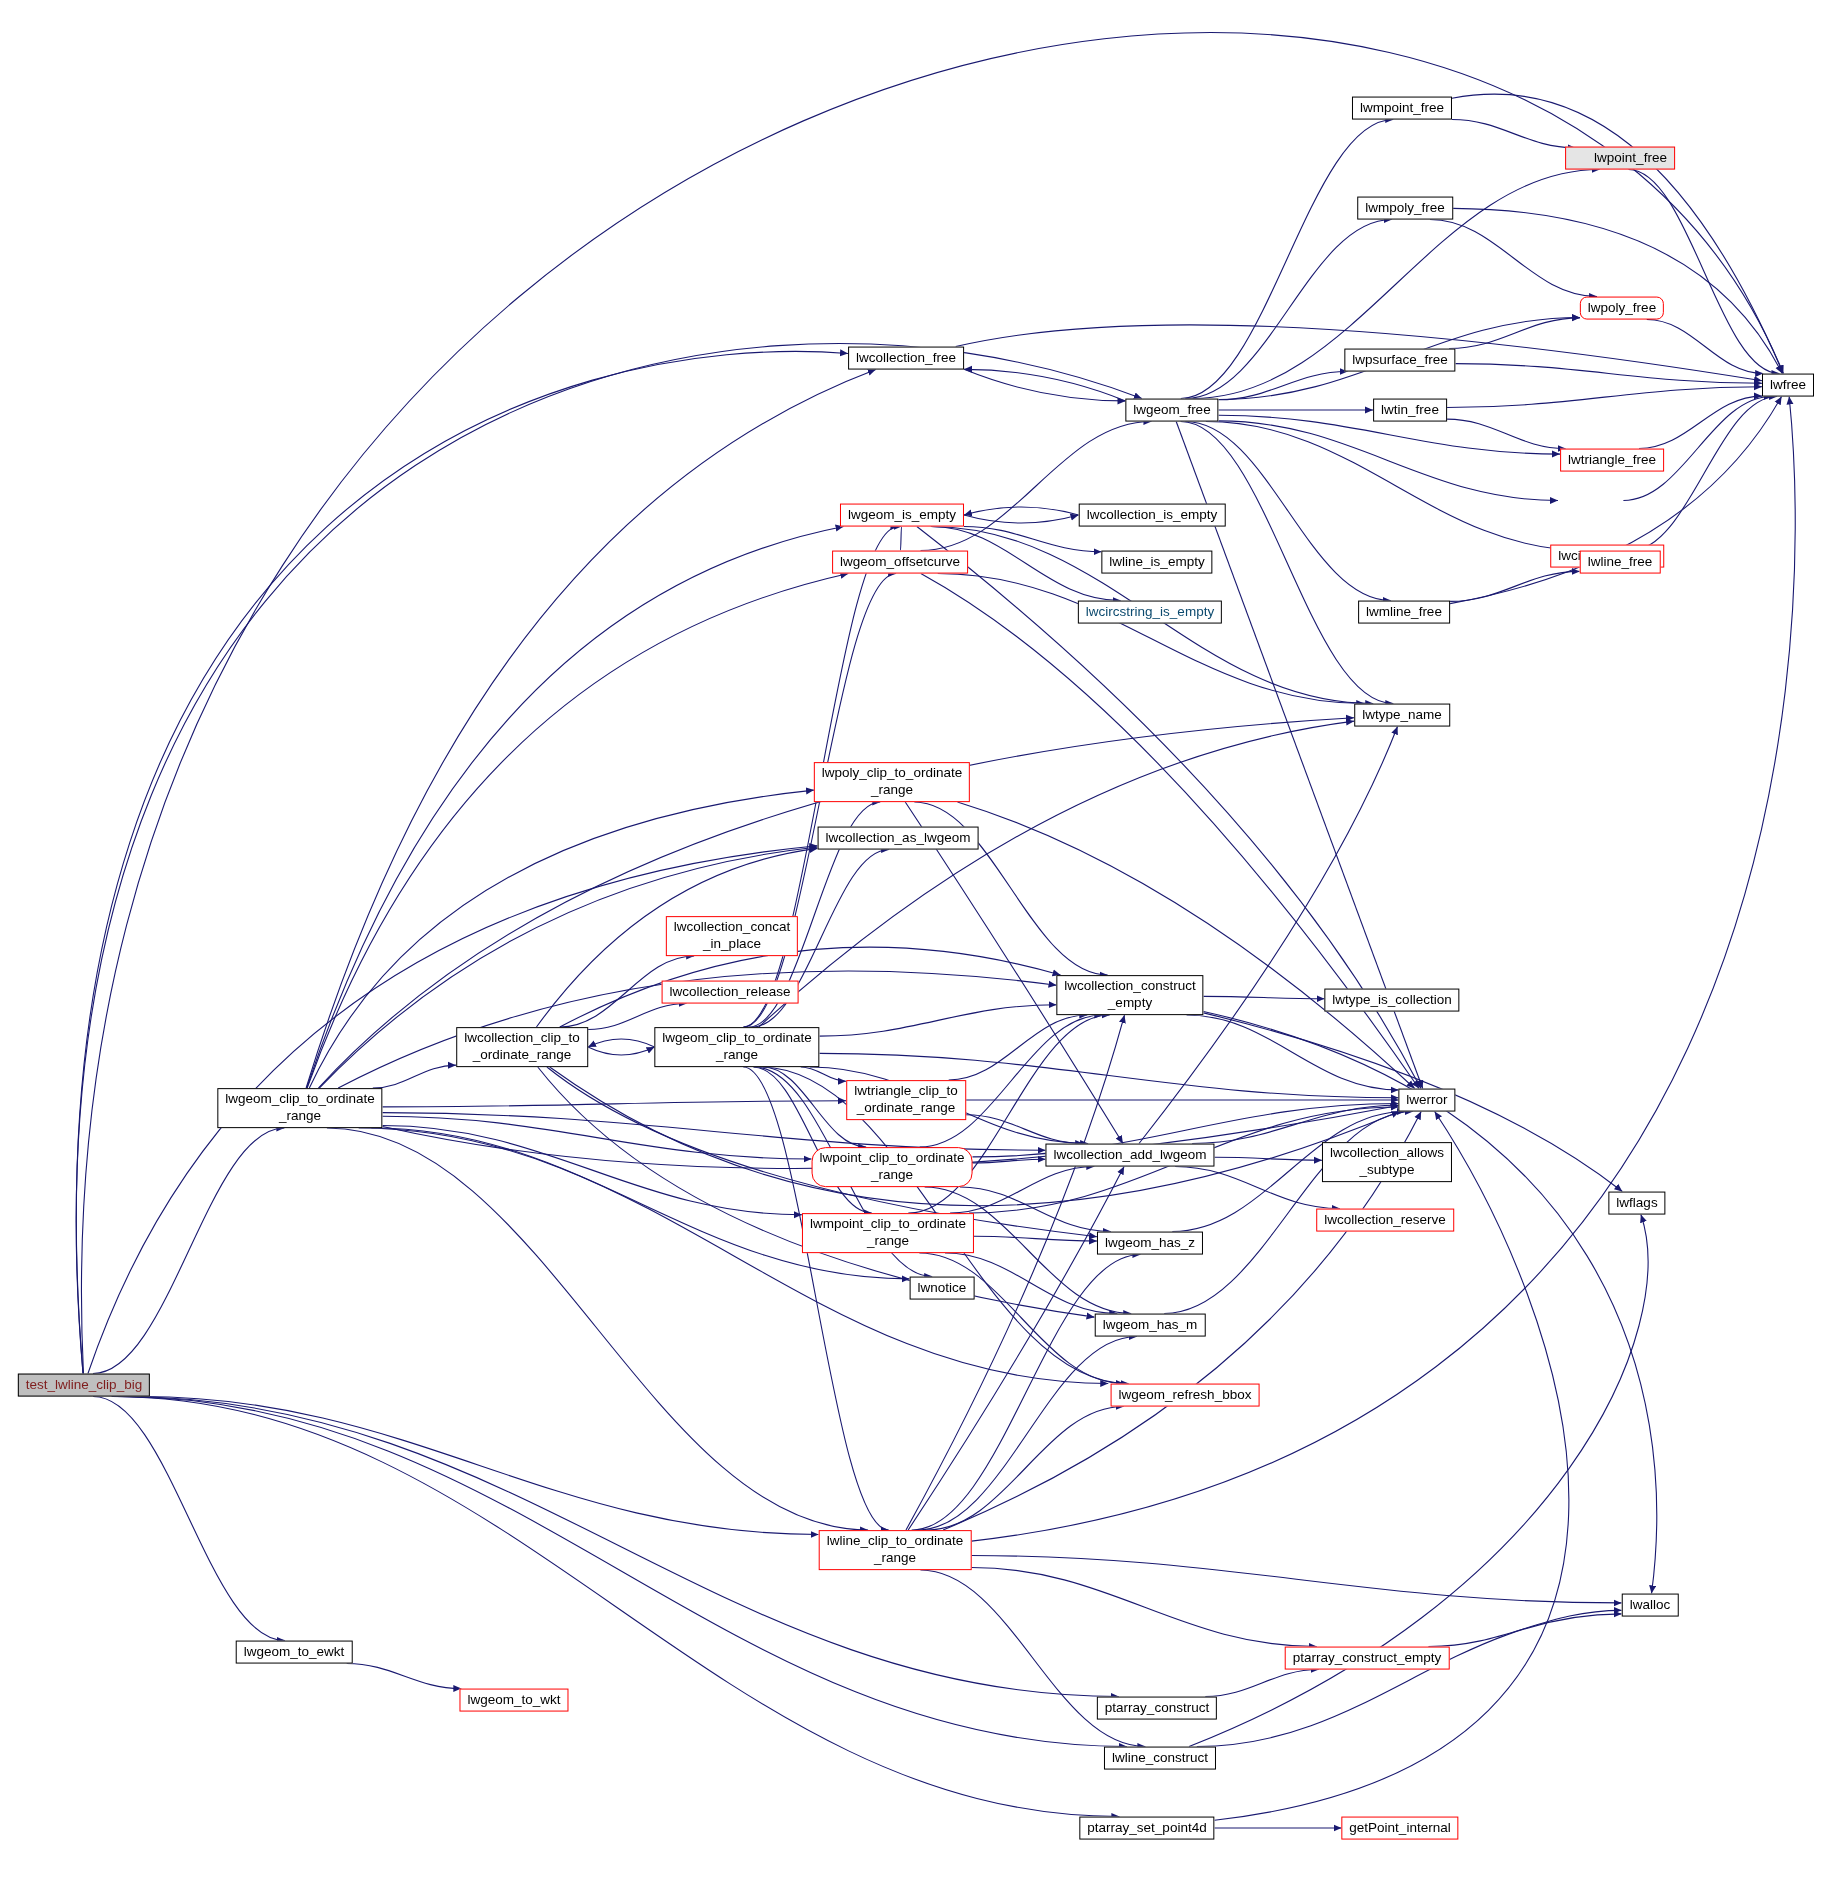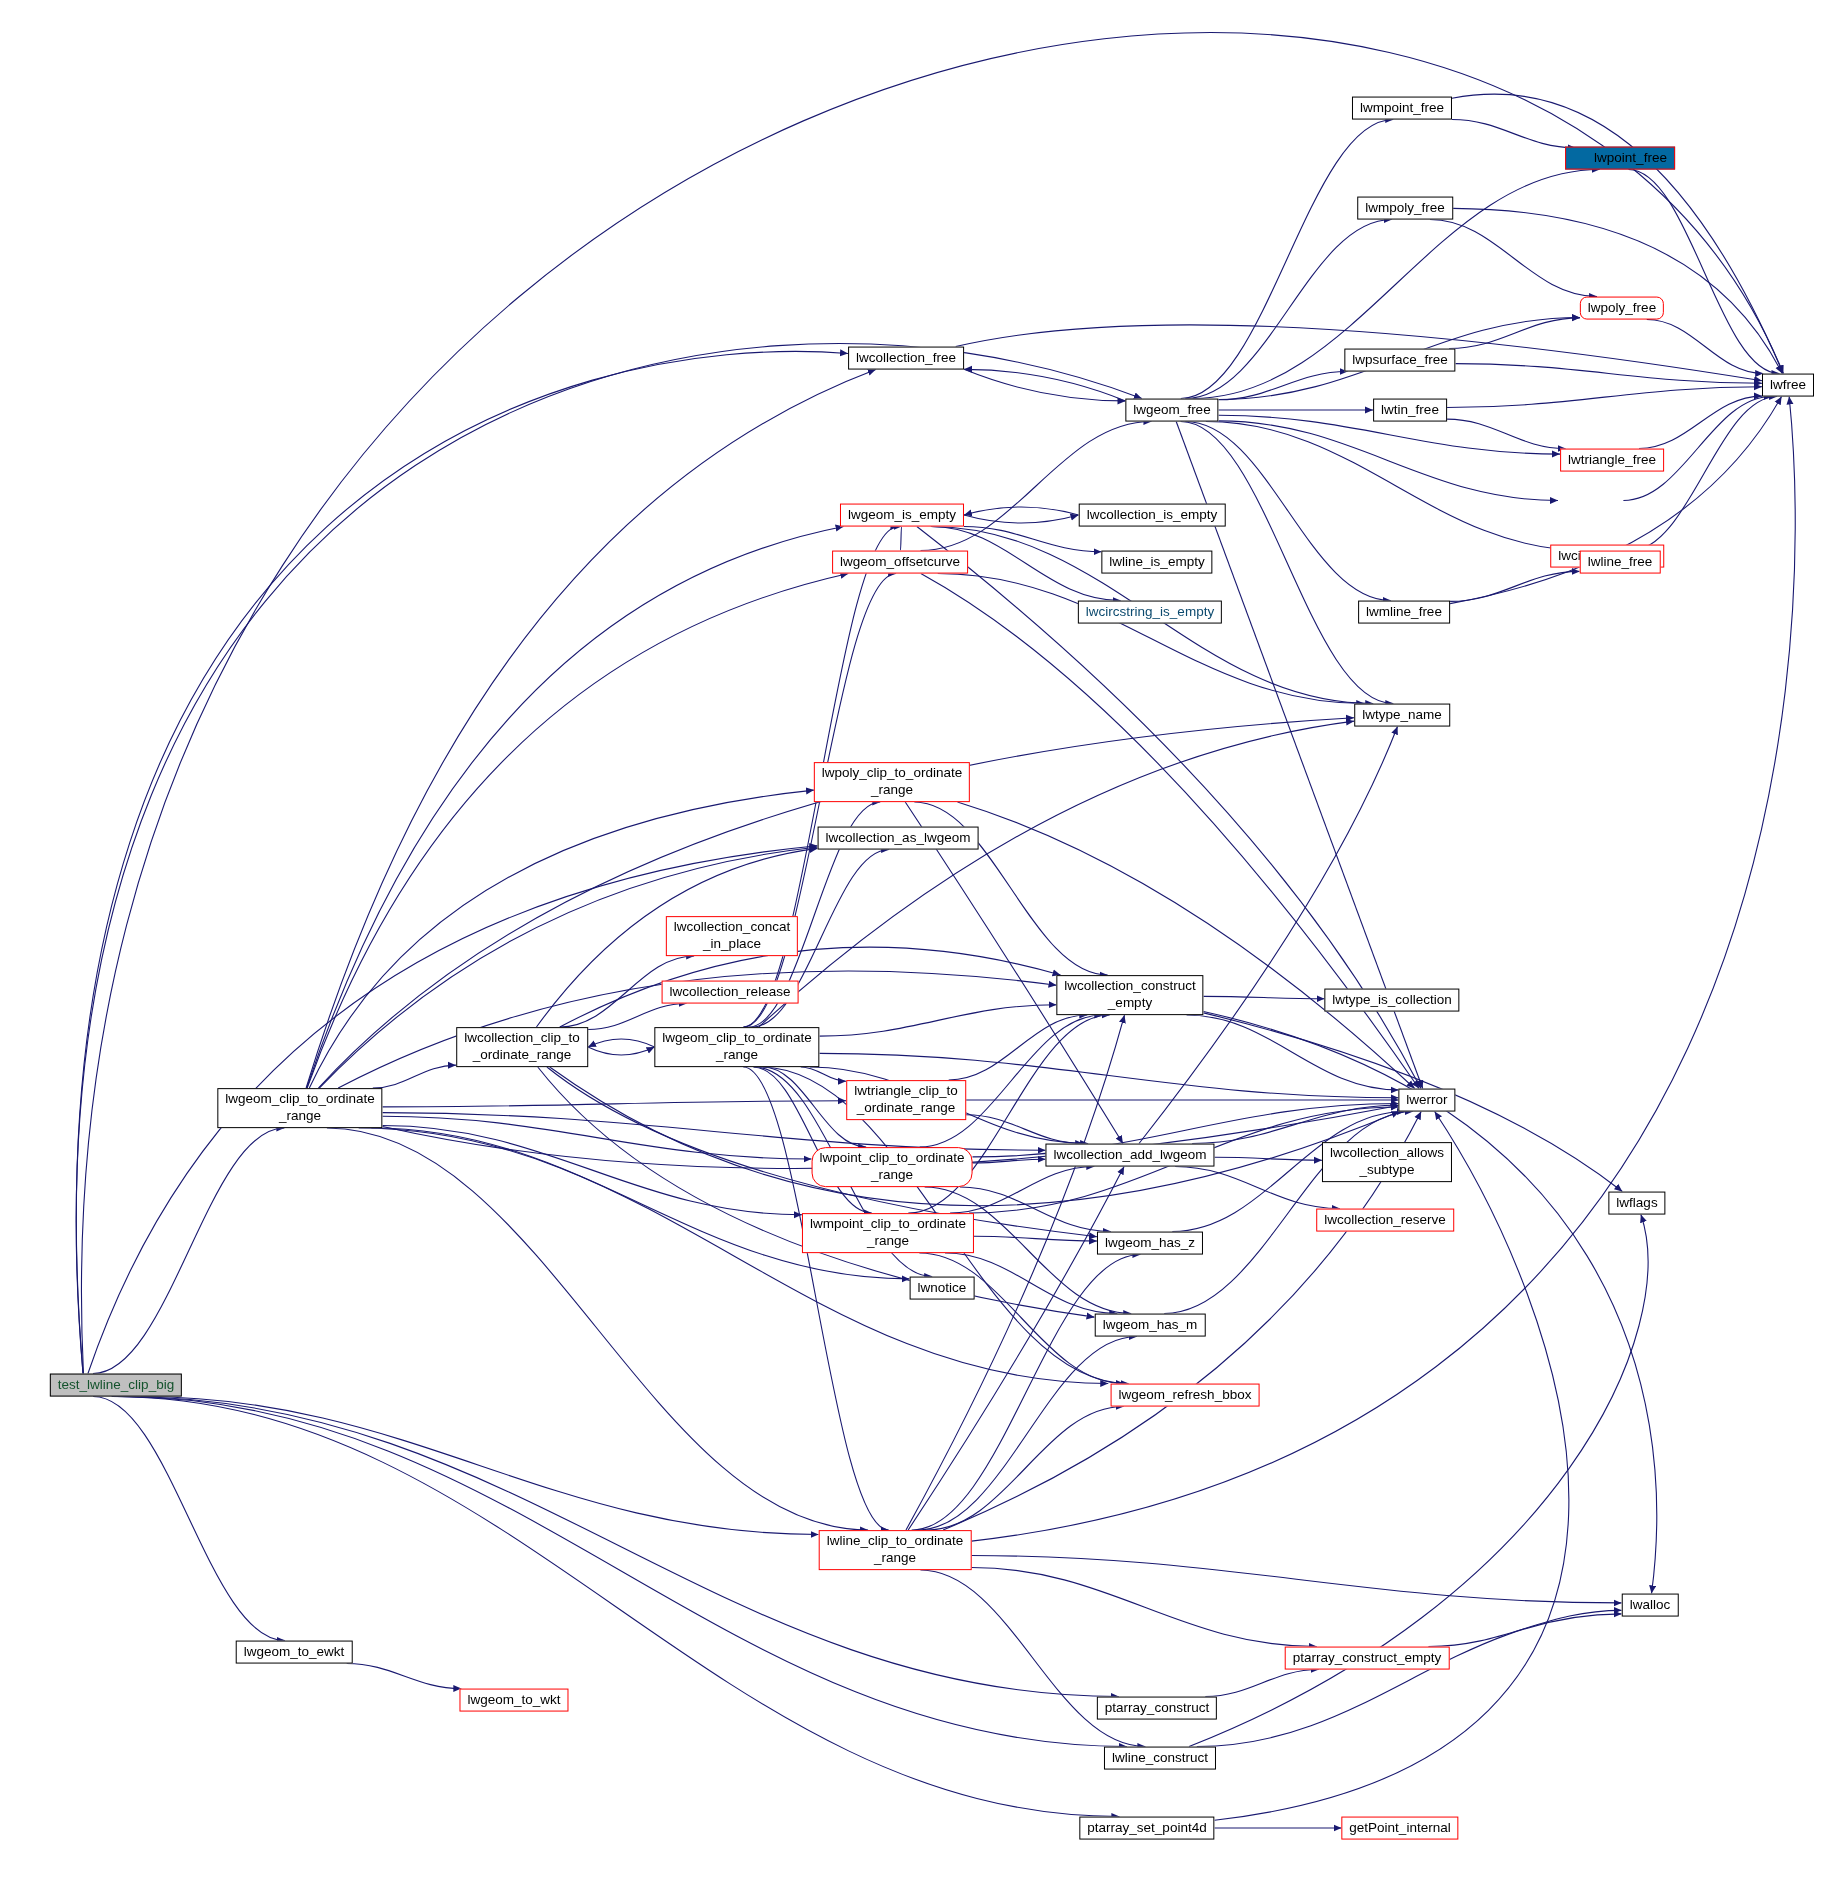--- a/index.html
+++ b/index.html
@@ -165,21 +165,21 @@
       <path d="M1172.2762237762238,1231.5 C1265.2552447552448,1231.5 1311.7447552447552,1111.5 1404.7237762237762,1111.5" class="edge" stroke="#191970" fill="none" marker-end="url(#arrowhead)"></path>
       <path d="M1164.1577777777777,1313.5 C1263.6315555555555,1313.5 1313.3684444444445,1111.5 1412.8422222222223,1111.5" class="edge" stroke="#191970" fill="none" marker-end="url(#arrowhead)"></path>
       <path d="M346.7083333333333,1663.5 C392.5416666666667,1663.5 415.4583333333333,1688.5 461.2916666666667,1688.5" class="edge" stroke="#191970" fill="none" marker-end="url(#arrowhead)"></path>
       <path d="M1205.3,1696.5 C1250.66,1696.5 1273.34,1669.5 1318.7,1669.5" class="edge" stroke="#191970" fill="none" marker-end="url(#arrowhead)"></path>
       <path d="M1428.4056603773586,1646.5 C1505.6433962264152,1646.5 1544.2622641509433,1610.3374558303888 1621.5,1610.3374558303888" class="edge" stroke="#191970" fill="none" marker-end="url(#arrowhead)"></path>
       <path d="M1196.8300653594772,1746.5 C1366.6980392156863,1746.5 1451.6320261437909,1613.8989795918367 1621.5,1613.8989795918367" class="edge" stroke="#191970" fill="none" marker-end="url(#arrowhead)"></path>
       <path d="M1189.113924050633,1746.5 C1560,1600 1680,1330 1640.8937007874015,1214.5" class="edge" stroke="#191970" fill="none" marker-end="url(#arrowhead)"></path>
       <path d="M1214.5,1828 C1265.3,1828 1290.7,1828 1341.5,1828" class="edge" stroke="#191970" fill="none" marker-end="url(#arrowhead)"></path>
       <path d="M1214.5,1820.2596964586846 C1740,1760 1560,1300 1434.6475,1111.5" class="edge" stroke="#191970" fill="none" marker-end="url(#arrowhead)"></path>
     </svg>
-<div class="node" style="left: 84px; top: 1385px; color: #14532d; border-color: rgb(0, 0, 0); background: rgb(191, 191, 191); margin-left: 32px;">test_lwline_clip_big</div>
+<div class="node" style="left: 84px; top: 1385px; color: #7f1d1d; border-color: rgb(0, 0, 0); background: rgb(191, 191, 191);">test_lwline_clip_big</div>
     <div class="node" style="left: 300px; top: 1108px; color: rgb(0, 0, 0); border-color: rgb(0, 0, 0); background: rgb(255, 255, 255);">lwgeom_clip_to_ordinate
 _range</div>
     <div class="node" style="left: 522px; top: 1047px; color: rgb(0, 0, 0); border-color: rgb(0, 0, 0); background: rgb(255, 255, 255);">lwcollection_clip_to
 _ordinate_range</div>
     <div class="node" style="left: 737px; top: 1047px; color: rgb(0, 0, 0); border-color: rgb(0, 0, 0); background: rgb(255, 255, 255);">lwgeom_clip_to_ordinate
 _range</div>
     <div class="node" style="left: 732px; top: 936px; color: rgb(0, 0, 0); border-color: rgb(255, 0, 0); background: rgb(255, 255, 255);">lwcollection_concat
 _in_place</div>
     <div class="node" style="left: 730px; top: 992px; color: rgb(0, 0, 0); border-color: rgb(255, 0, 0); background: rgb(255, 255, 255);">lwcollection_release</div>
     <div class="node" style="left: 902px; top: 515px; color: rgb(0, 0, 0); border-color: rgb(255, 0, 0); background: rgb(255, 255, 255);">lwgeom_is_empty</div>
@@ -200,21 +200,21 @@
     <div class="node" style="left: 1172px; top: 410px; color: rgb(0, 0, 0); border-color: rgb(0, 0, 0); background: rgb(255, 255, 255);">lwgeom_free</div>
     <div class="node" style="left: 1152px; top: 515px; color: rgb(0, 0, 0); border-color: rgb(0, 0, 0); background: rgb(255, 255, 255);">lwcollection_is_empty</div>
     <div class="node" style="left: 1157px; top: 562px; color: rgb(0, 0, 0); border-color: rgb(0, 0, 0); background: rgb(255, 255, 255);">lwline_is_empty</div>
     <div class="node" style="left: 1150px; top: 612px; color: #0c4a6e; border-color: rgb(0, 0, 0); background: rgb(255, 255, 255);">lwcircstring_is_empty</div>
     <div class="node" style="left: 1402px; top: 108px; color: rgb(0, 0, 0); border-color: rgb(0, 0, 0); background: rgb(255, 255, 255);">lwmpoint_free</div>
     <div class="node" style="left: 1405px; top: 208px; color: rgb(0, 0, 0); border-color: rgb(0, 0, 0); background: rgb(255, 255, 255);">lwmpoly_free</div>
     <div class="node" style="left: 1400px; top: 360px; color: rgb(0, 0, 0); border-color: rgb(0, 0, 0); background: rgb(255, 255, 255);">lwpsurface_free</div>
     <div class="node" style="left: 1410px; top: 410px; color: rgb(0, 0, 0); border-color: rgb(0, 0, 0); background: rgb(255, 255, 255);">lwtin_free</div>
     <div class="node" style="left: 1404px; top: 612px; color: rgb(0, 0, 0); border-color: rgb(0, 0, 0); background: rgb(255, 255, 255);">lwmline_free</div>
     <div class="node" style="left: 1402px; top: 715px; color: rgb(0, 0, 0); border-color: rgb(0, 0, 0); background: rgb(255, 255, 255);">lwtype_name</div>
-    <div class="node" style="left: 1620px; top: 158px; color: rgb(0, 0, 0); border-color: rgb(255, 0, 0); background: #0369a1; padding-left: 28px;">lwpoint_free</div>
+    <div class="node" style="left: 1620px; top: 158px; color: rgb(0, 0, 0); border-color: rgb(255, 0, 0); background: #e5e5e5; padding-left: 28px;">lwpoint_free</div>
     <div class="node" style="left: 1622px; top: 308px; color: rgb(0, 0, 0); border-color: rgb(255, 0, 0); background: rgb(255, 255, 255); border-radius: 7px;">lwpoly_free</div>
     <div class="node" style="left: 1612px; top: 460px; color: rgb(0, 0, 0); border-color: rgb(255, 0, 0); background: rgb(255, 255, 255);">lwtriangle_free</div>
     <div class="node" style="left: 1607px; top: 512px; color: rgb(0, 0, 0); border-color: rgb(255, 0, 0); background: rgb(255, 255, 255); margin-top: 44px;">lwcircstring_free</div>
     <div class="node" style="left: 1620px; top: 562px; color: rgb(0, 0, 0); border-color: rgb(255, 0, 0); background: rgb(255, 255, 255);">lwline_free</div>
     <div class="node" style="left: 1788px; top: 385px; color: rgb(0, 0, 0); border-color: rgb(0, 0, 0); background: rgb(255, 255, 255);">lwfree</div>
     <div class="node" style="left: 1130px; top: 995px; color: rgb(0, 0, 0); border-color: rgb(0, 0, 0); background: rgb(255, 255, 255);">lwcollection_construct
 _empty</div>
     <div class="node" style="left: 1392px; top: 1000px; color: rgb(0, 0, 0); border-color: rgb(0, 0, 0); background: rgb(255, 255, 255);">lwtype_is_collection</div>
     <div class="node" style="left: 1427px; top: 1100px; color: rgb(0, 0, 0); border-color: rgb(0, 0, 0); background: rgb(255, 255, 255);">lwerror</div>
     <div class="node" style="left: 1130px; top: 1155px; color: rgb(0, 0, 0); border-color: rgb(0, 0, 0); background: rgb(255, 255, 255);">lwcollection_add_lwgeom</div>

